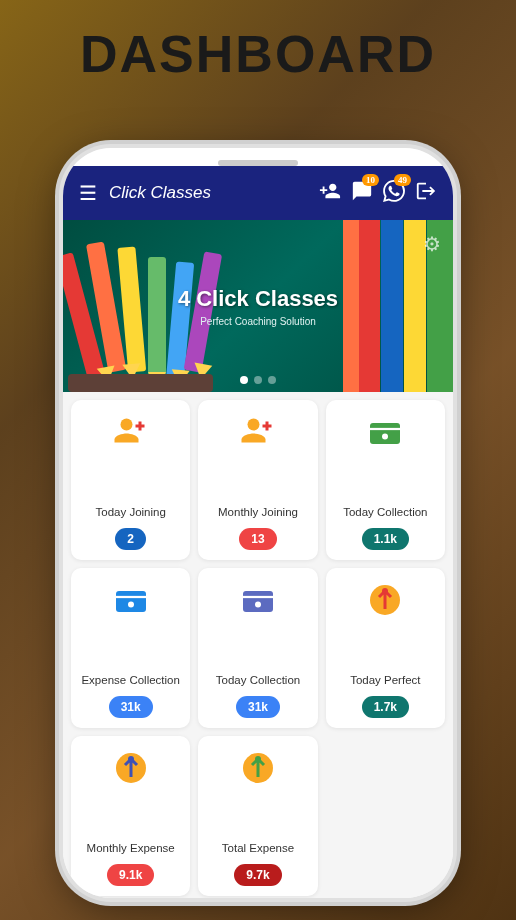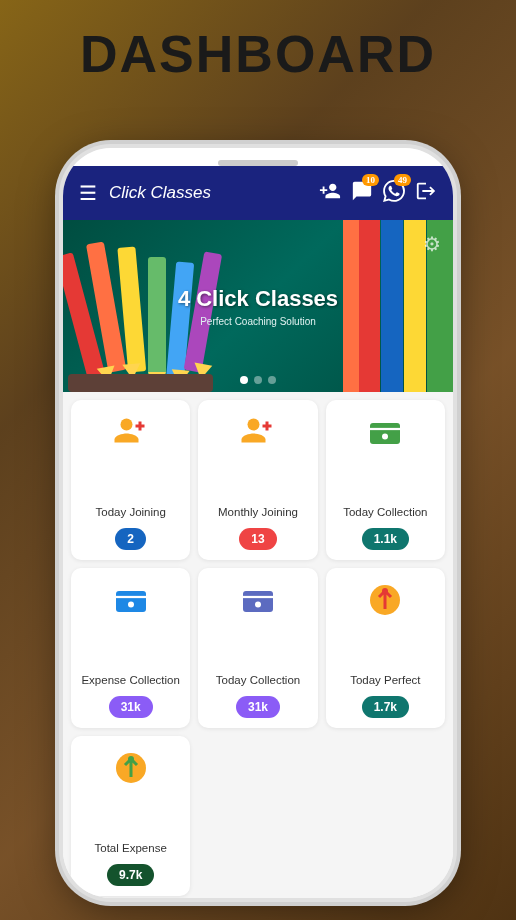--- a/index.html
+++ b/index.html
@@ -234,22 +234,22 @@
       border-radius: 20px;
       padding: 4px 12px;
       font-size: 12px;
       font-weight: bold;
       color: white;
     }
 
     .badge-blue { background: #1565c0; }
     .badge-dark-blue { background: #ef4444; }
     .badge-pink { background: #0f766e; }
-    .badge-teal { background: #8b5cf6; }
-    .badge-green { background: #14532d; }
+    .badge-teal { background: #3b82f6; }
+    .badge-green { background: #b91c1c; }
   </style>
 </head>
 <body>
 
 <div class="bg-overlay"></div>
 
 <div class="dashboard-title">DASHBOARD</div>
 
 <div class="phone-frame">
   <div class="phone-top">
@@ -382,20 +382,29 @@
               <circle cx="12" cy="12" r="10" fill="#f9a825"></circle>
               <path d="M12 6v12M8 10l4-4 4 4" fill="none" stroke="#e53935" stroke-width="2"></path>
               <circle cx="12" cy="6" r="2" fill="#e53935"></circle>
             </svg></div>
           <div class="stat-label">Today Perfect</div>
           <div class="stat-badge badge-pink">1.7k</div>
         </div>
         <div class="stat-card">
           <div class="stat-icon"><svg width="36" height="36" viewBox="0 0 24 24">
               <circle cx="12" cy="12" r="10" fill="#f9a825"></circle>
+              <path d="M12 6v12M8 10l4-4 4 4" fill="none" stroke="#3f51b5" stroke-width="2"></path>
+              <circle cx="12" cy="6" r="2" fill="#3f51b5"></circle>
+            </svg></div>
+          <div class="stat-label">Monthly Expense</div>
+          <div class="stat-badge badge-dark-blue">9.1k</div>
+        </div>
+        <div class="stat-card">
+          <div class="stat-icon"><svg width="36" height="36" viewBox="0 0 24 24">
+              <circle cx="12" cy="12" r="10" fill="#f9a825"></circle>
               <path d="M12 6v12M8 10l4-4 4 4" fill="none" stroke="#43a047" stroke-width="2"></path>
               <circle cx="12" cy="6" r="2" fill="#43a047"></circle>
             </svg></div>
           <div class="stat-label">Total Expense</div>
           <div class="stat-badge badge-green">9.7k</div>
         </div>
       </div>
 
   </div>
 </div>

